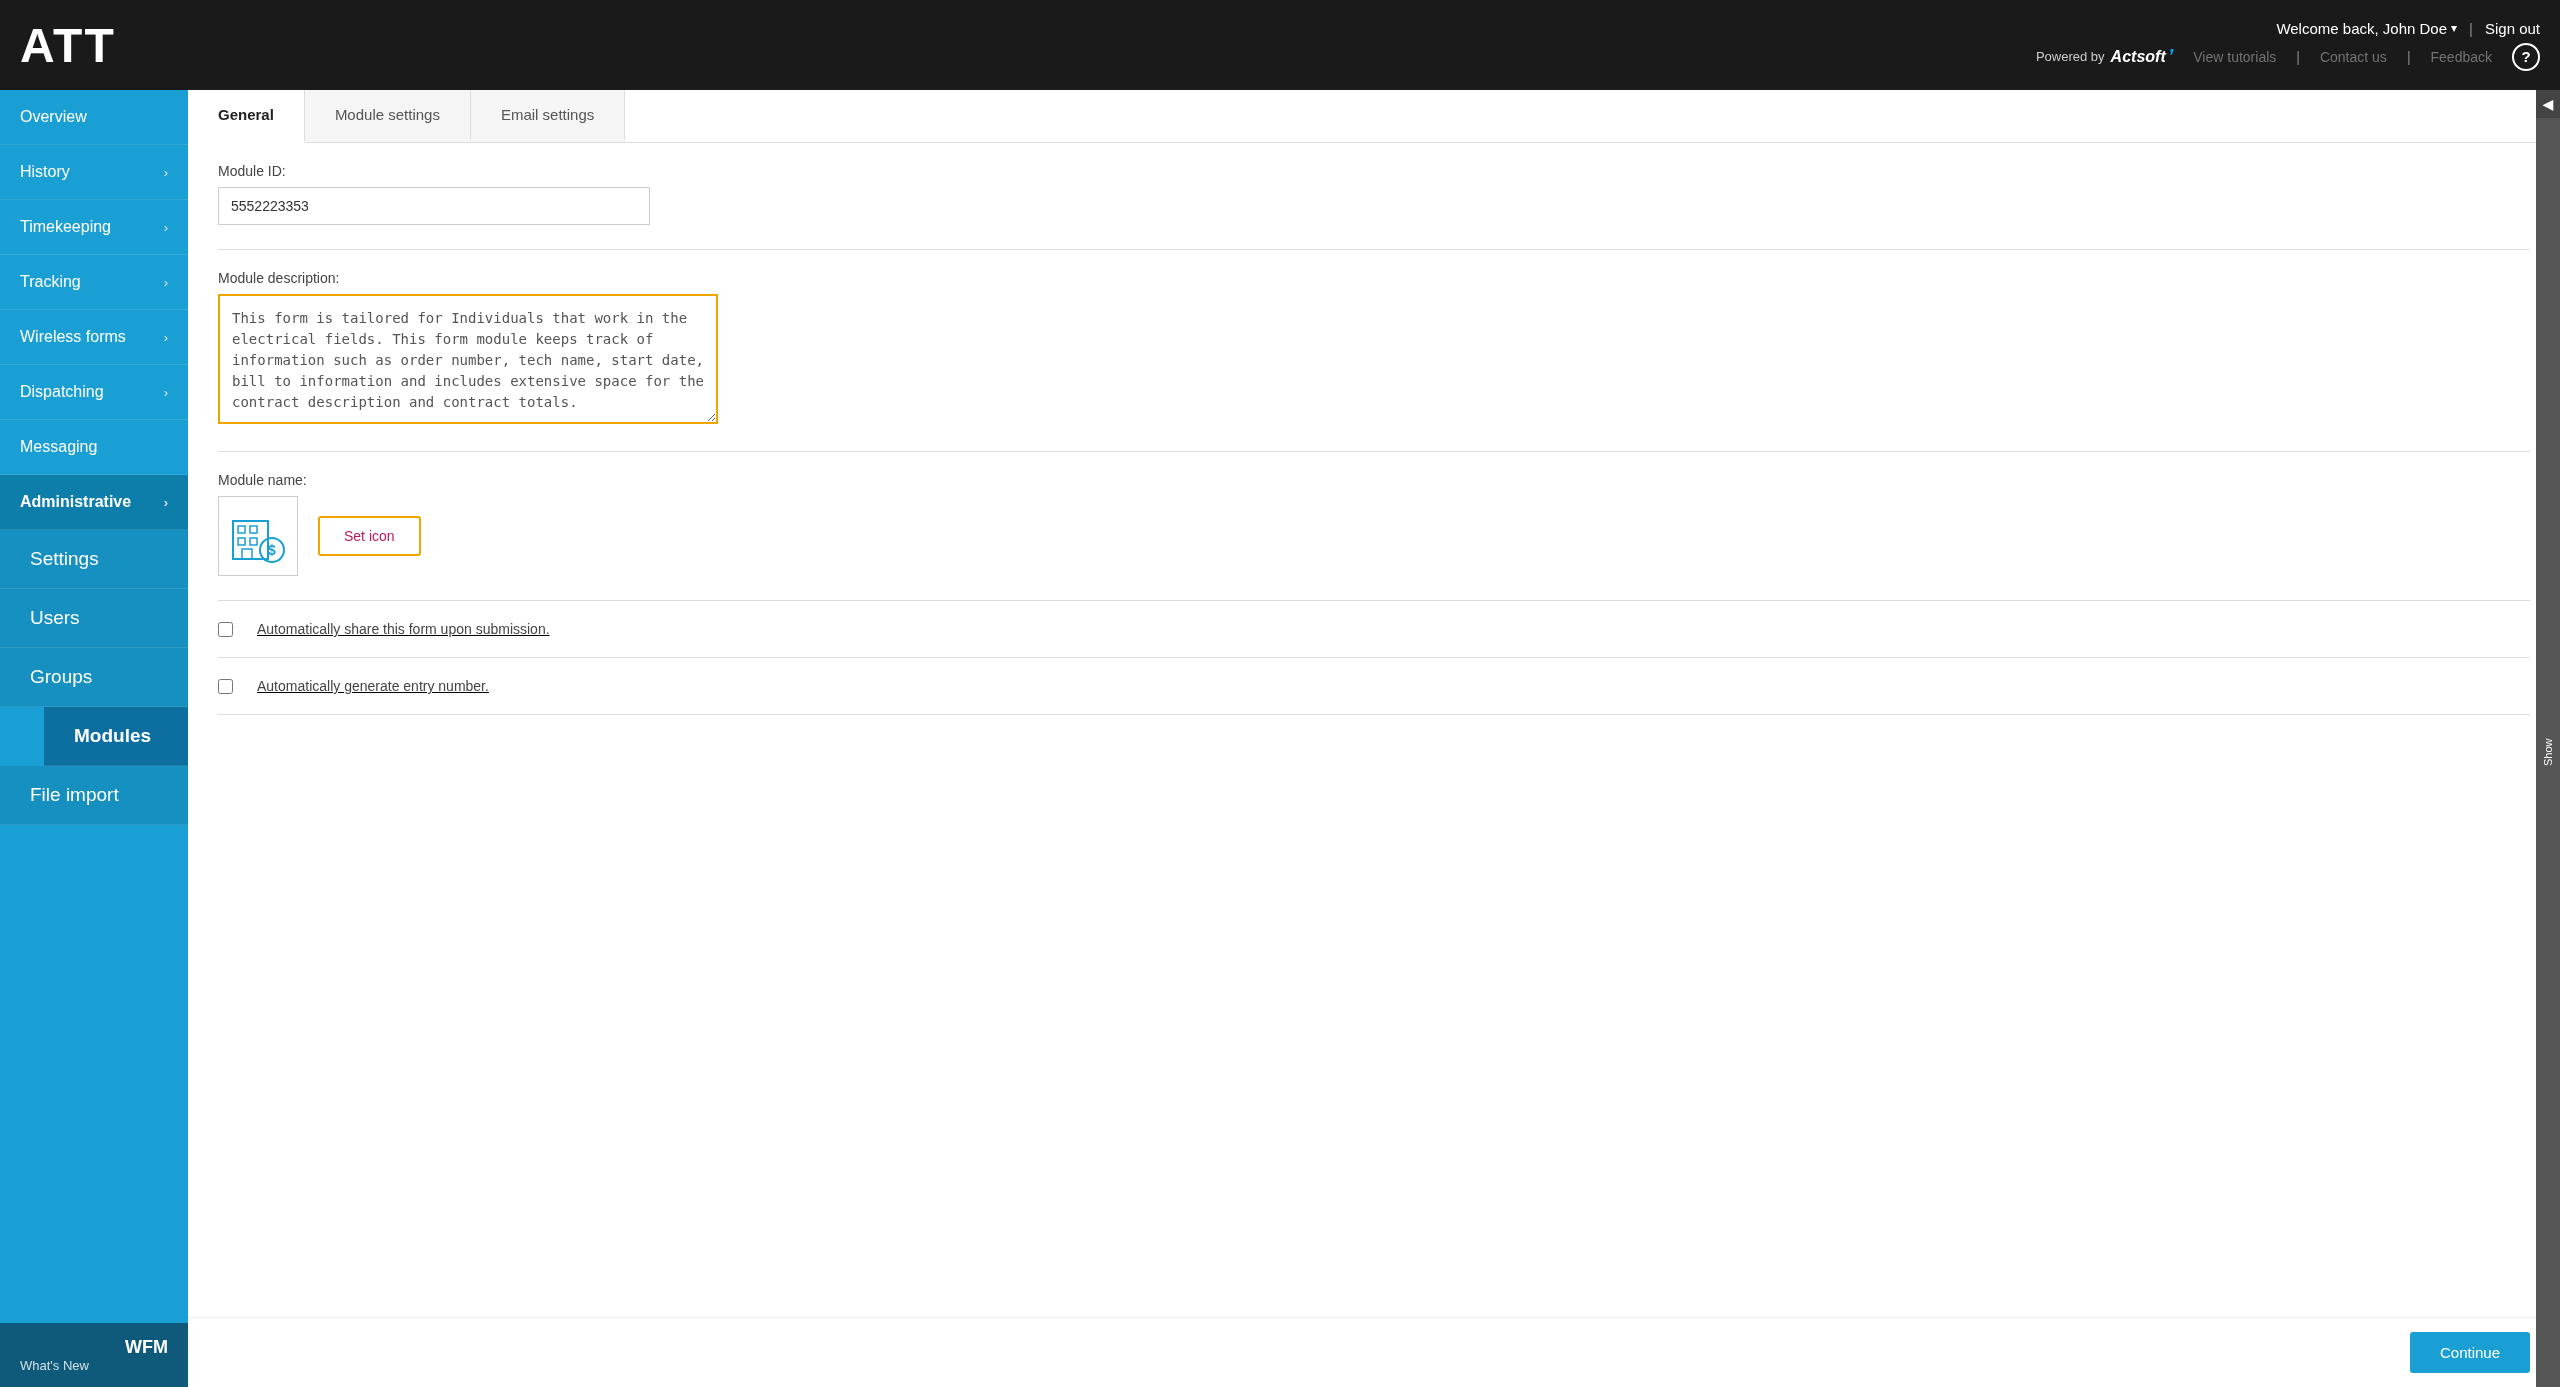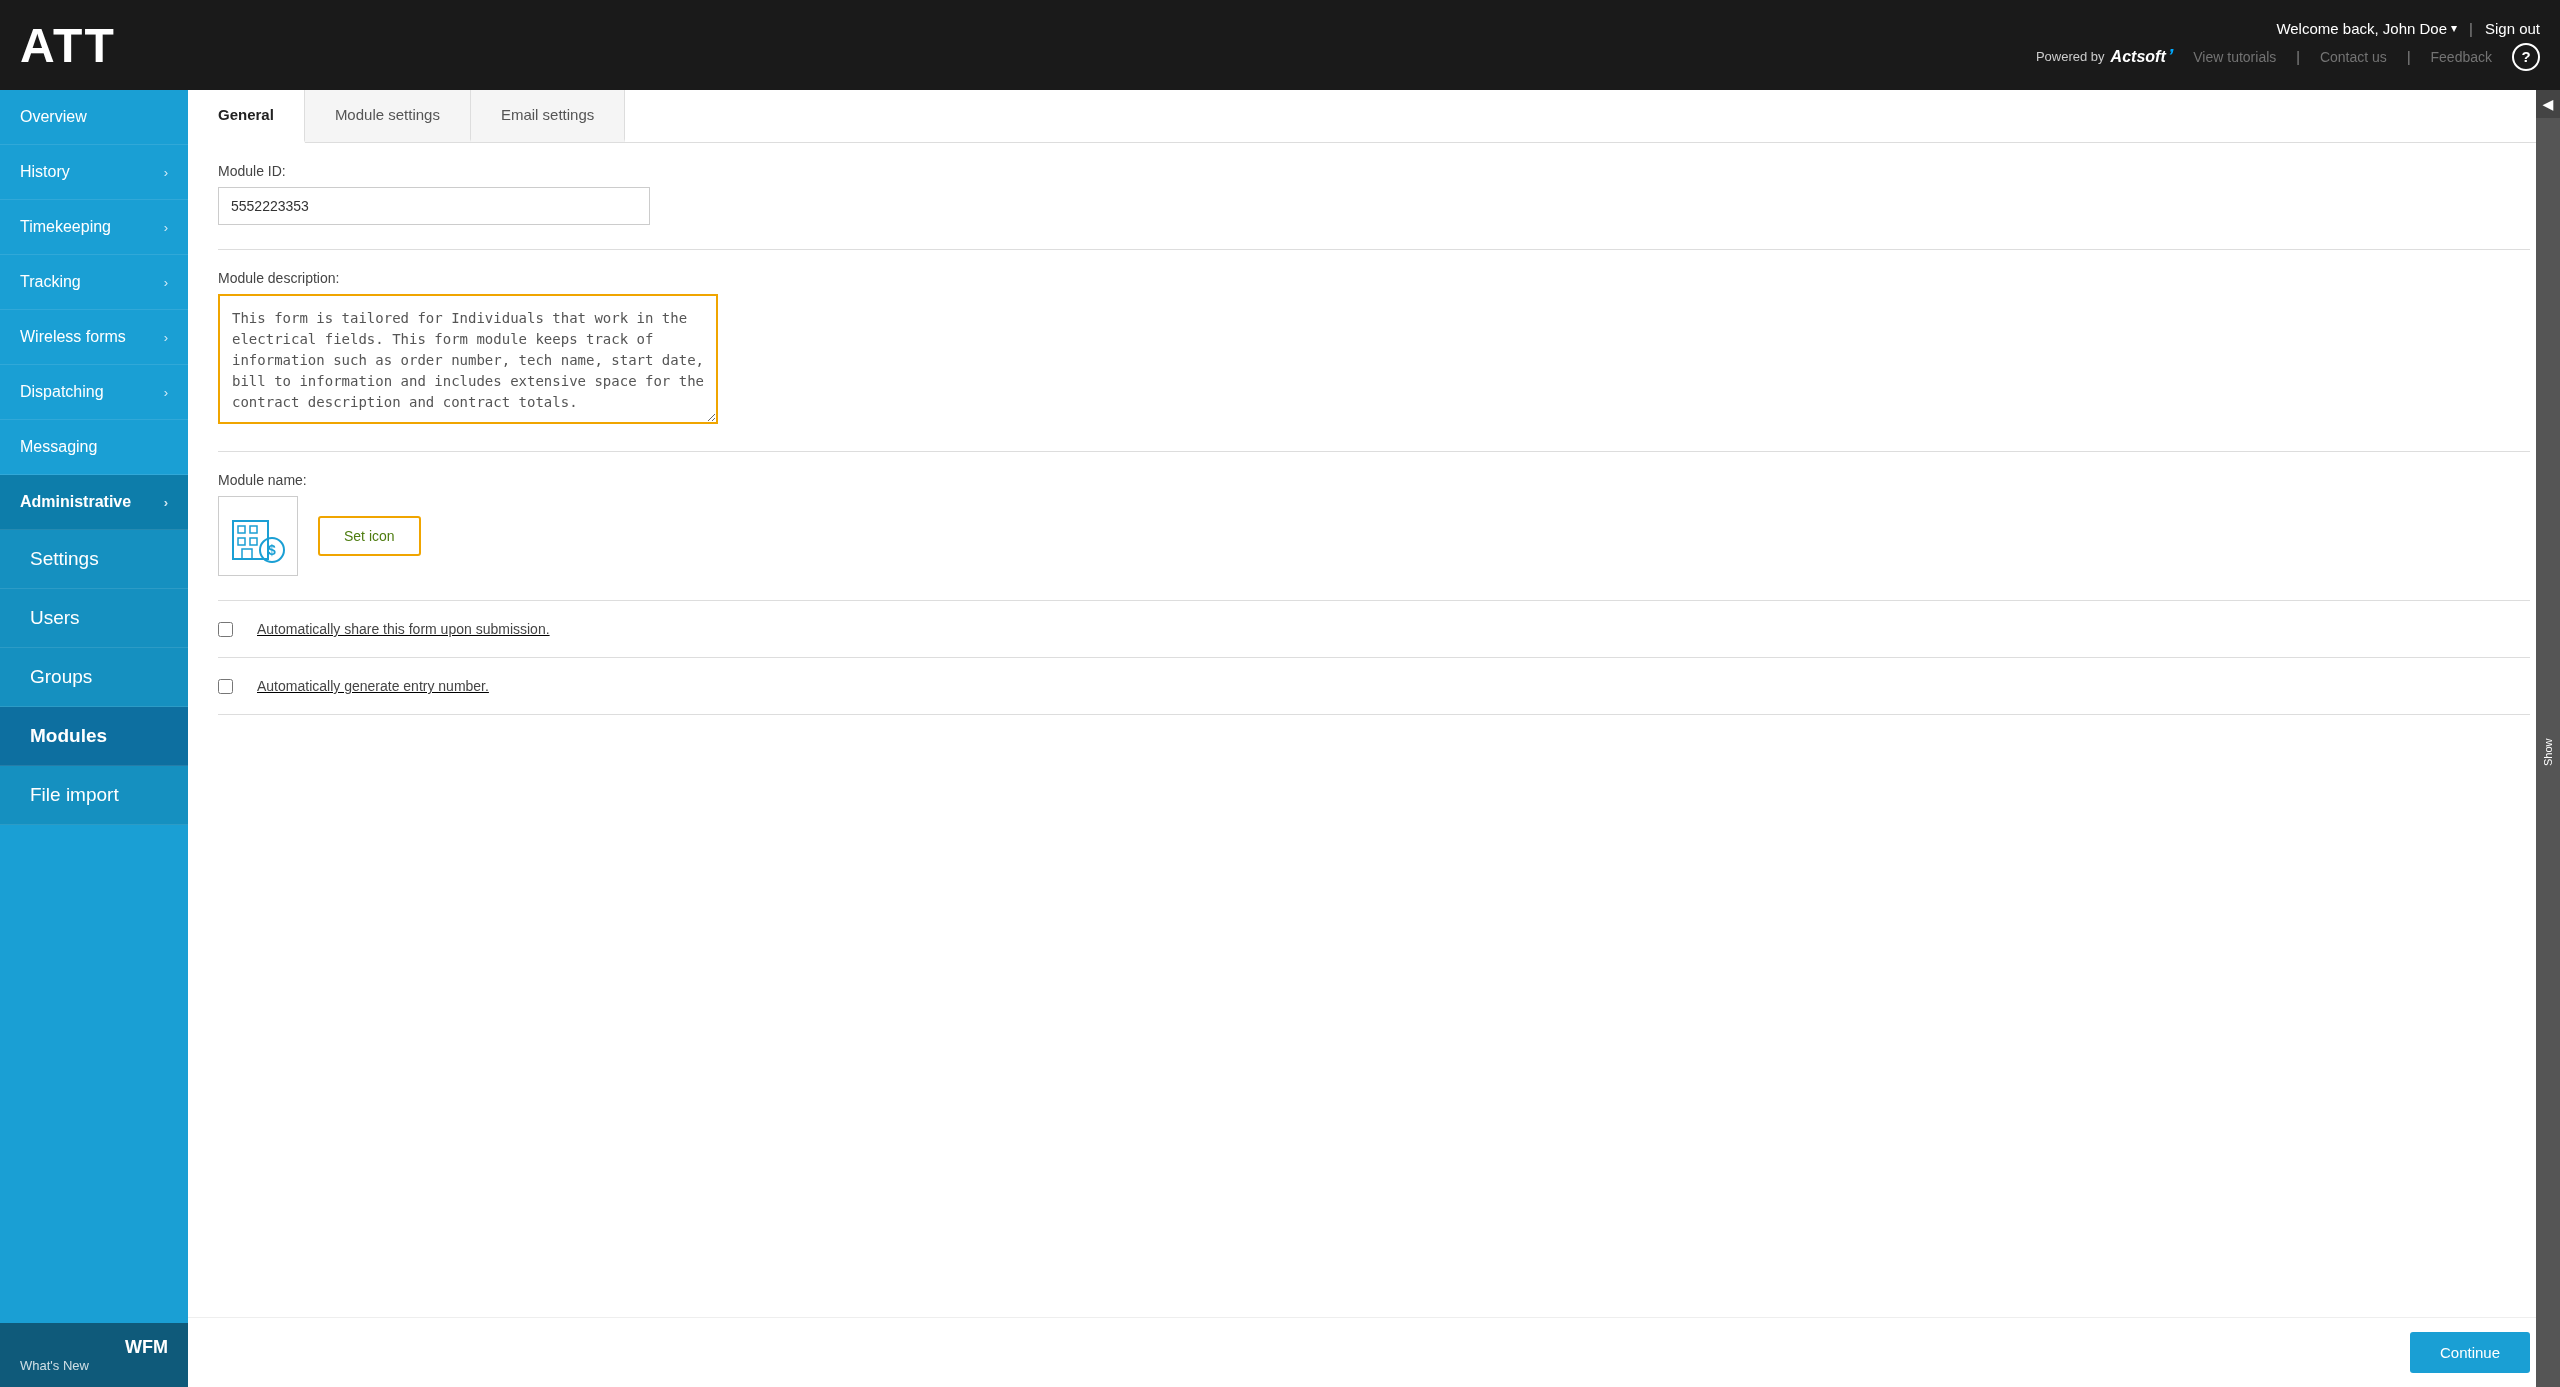--- a/index.html
+++ b/index.html
@@ -123,20 +123,21 @@
       font-weight: bold;
     }
     .sidebar-item.sub-item {
       padding-left: 30px;
       background: #1590c0;
       font-size: 19px;
     }
     .sidebar-item.sub-item.active-sub {
       background: #0d6fa0;
       font-weight: bold;
+      margin-left: 44px;
     }
     .sidebar-item .chevron-right { font-size: 13px; opacity: 0.8; }
     .sidebar-bottom {
       background: #0f5a7a;
       padding: 14px 20px;
       color: white;
       margin-top: auto;
     }
     .sidebar-bottom-title { font-size: 18px; font-weight: bold; text-align: right; }
     .sidebar-bottom-sub { font-size: 13px; opacity: 0.8; }
@@ -229,21 +230,21 @@
       border: 1px solid #ccc;
       display: flex;
       align-items: center;
       justify-content: center;
       background: white;
     }
     .set-icon-btn {
       padding: 10px 24px;
       border: 2px solid #f0a500;
       background: white;
-      color: #4d7c0f;
+      color: #be185d;
       font-size: 14px;
       cursor: pointer;
       border-radius: 3px;
     }
 
     
     .checkbox-row {
       display: flex;
       align-items: center;
       gap: 24px;

